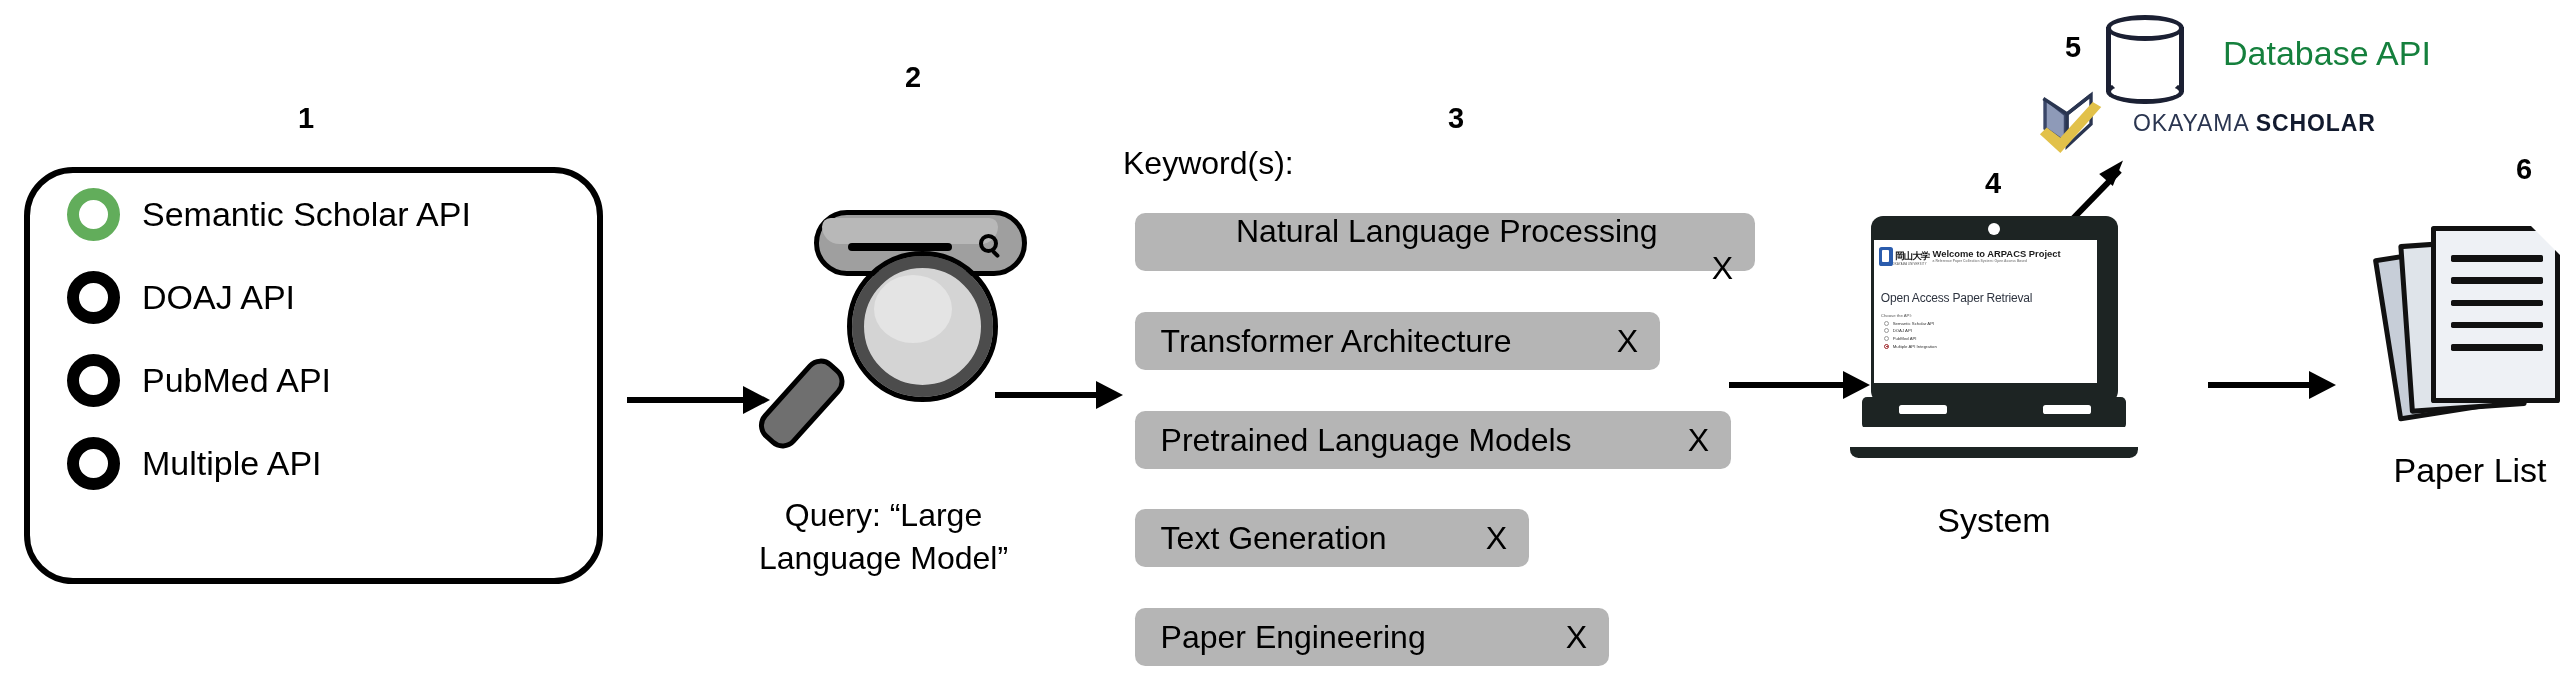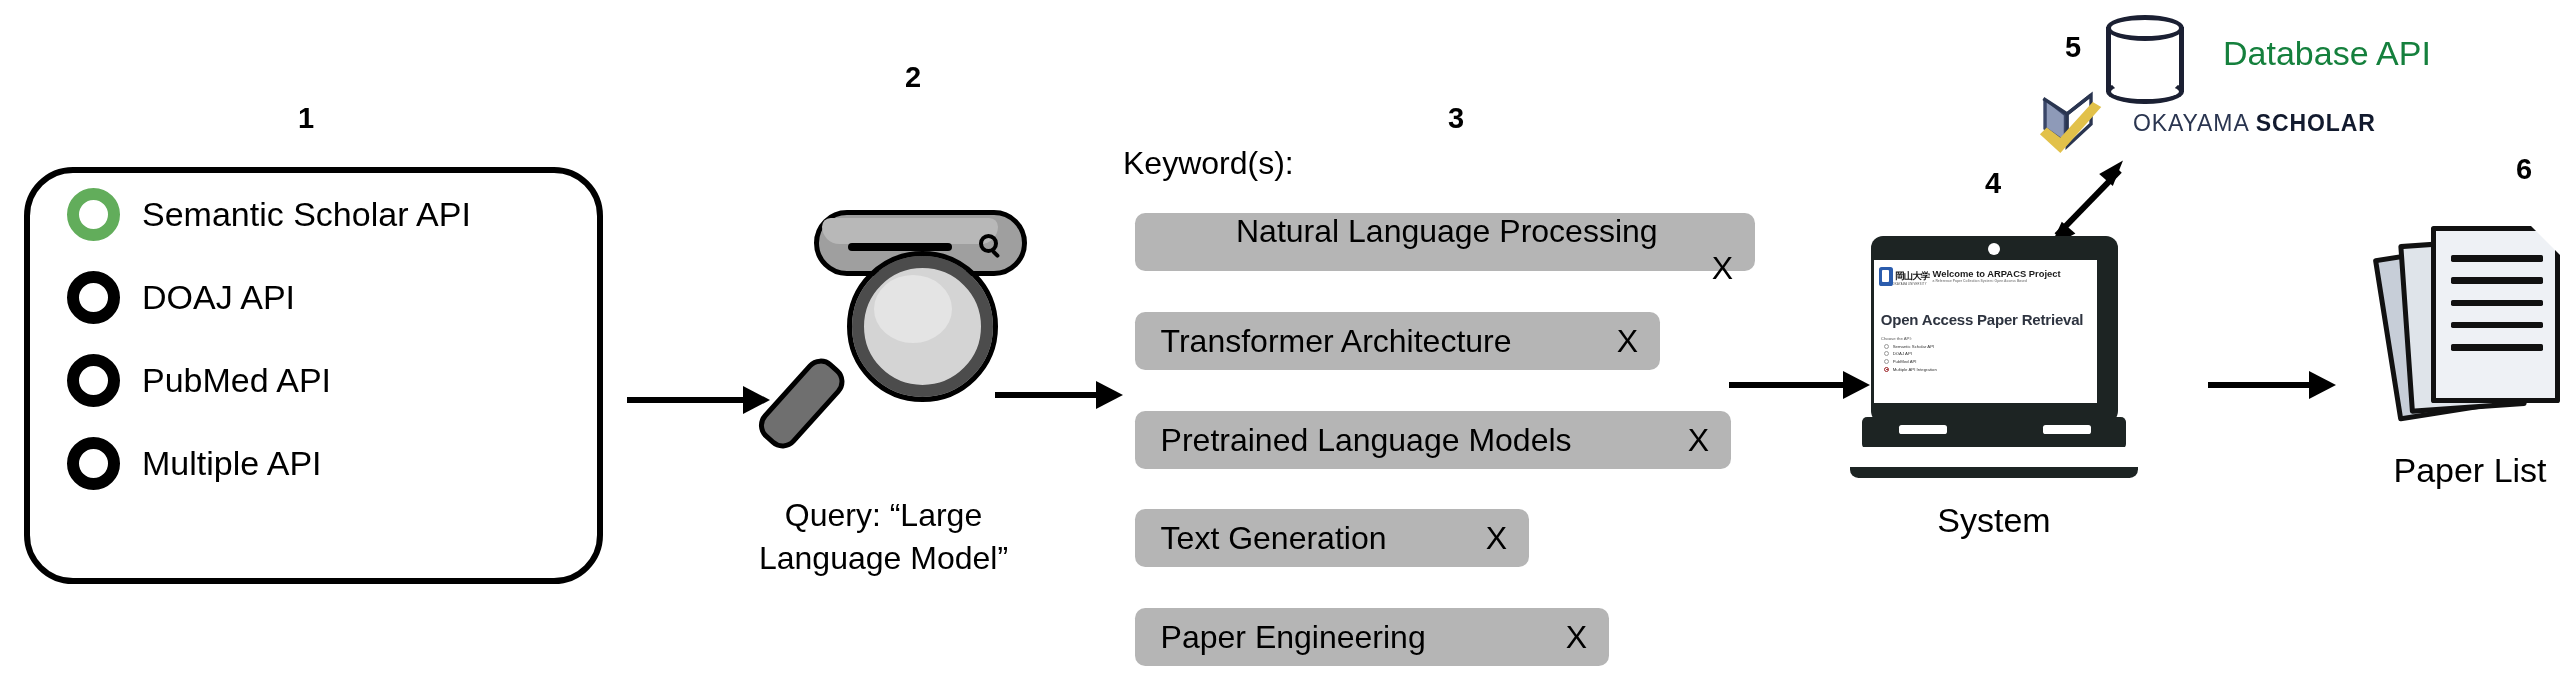--- a/index.html
+++ b/index.html
@@ -73,21 +73,21 @@
   
   #ss-logo{left:2038px;top:90px;width:341px;height:66px;}
   #ss-word{position:absolute;left:95px;top:20.4px;font-size:23px;letter-spacing:0.9px;
       color:#2a3550;}
   #ss-word b{color:#121a2e;}
 
   
   #dbl-arrow{left:2038px;top:152px;width:102px;height:102px;}
 
   
-  #laptop{left:1862px;top:236px;width:264px;height:239px;}
+  #laptop{left:1862px;top:216px;width:264px;height:239px;}
   #lid{position:absolute;left:8.5px;top:0;width:247px;height:187px;
        background:#1d2423;border-radius:12px;}
   #cam{position:absolute;left:50%;margin-left:-6px;top:6.8px;width:12px;height:12px;
        border-radius:50%;background:#fff;}
   #screen{position:absolute;left:12px;top:24px;width:223px;height:143px;background:#fff;
        overflow:hidden;}
   #base{position:absolute;left:0;top:181px;width:264px;height:32px;background:#1d2423;
        border-radius:5.1px;}
   #basepad1{position:absolute;left:37px;top:189px;width:48px;height:9.4px;background:#fff;border-radius:2.6px;}
   #basepad2{position:absolute;left:181px;top:189px;width:48px;height:9.4px;background:#fff;border-radius:2.6px;}
@@ -97,21 +97,21 @@
 
   
   .scr-head{display:flex;align-items:center;padding:6.8px 0 0 5.1px;}
   .ou-mark{width:13.6px;height:19px;background:#2b5cad;border-radius:2.6px;position:relative;flex:none;}
   .ou-mark:after{content:"";position:absolute;left:3.4px;top:3.4px;width:6.8px;height:12px;background:#fff;border-radius:0.9px;}
   .ou-jp{font-size:9.4px;font-weight:bold;color:#111;margin-left:2.6px;letter-spacing:-0.9px;
       font-family:"DejaVu Sans",sans-serif;}
   .ou-en{font-size:2.6px;color:#444;display:block;letter-spacing:0.3px;}
   .scr-welcome{font-size:9.4px;font-weight:bold;color:#1b1b1b;margin-left:3.4px;line-height:1;}
   .scr-sub{font-size:3.4px;color:#8a8a8a;display:block;margin-top:0.9px;}
-  .scr-h1{font-size:15px;font-weight:bold;color:#2e3440;margin:25.6px 0 0 6.8px;letter-spacing:-0.2px;}
+  .scr-h1{font-size:12px;font-weight:normal;color:#2e3440;margin:25.6px 0 0 6.8px;letter-spacing:-0.2px;}
   .scr-choose{font-size:4.3px;color:#555;margin:7.7px 0 2.6px 6.8px;}
   .scr-opt{display:flex;align-items:center;margin:0 0 2.6px 6.8px;}
   .scr-dot{width:5.1px;height:5.1px;border-radius:50%;border:0.9px solid #9a9a9a;box-sizing:border-box;background:#fff;flex:none;}
   .scr-dot.on{border-color:#9b2226;border-width:1.7px;background:#fff;position:relative;}
   .scr-dot.on:after{content:"";position:absolute;left:0.9px;top:0.9px;width:1.7px;height:1.7px;border-radius:50%;background:#9b2226;}
   .scr-opt span{font-size:4.3px;color:#333;margin-left:3.4px;}
 
   
   #papers{left:2385px;top:223px;width:170px;height:213px;}
   .sheet{position:absolute;background:#eef1f5;border:5.1px solid #111;border-radius:2.6px;}

